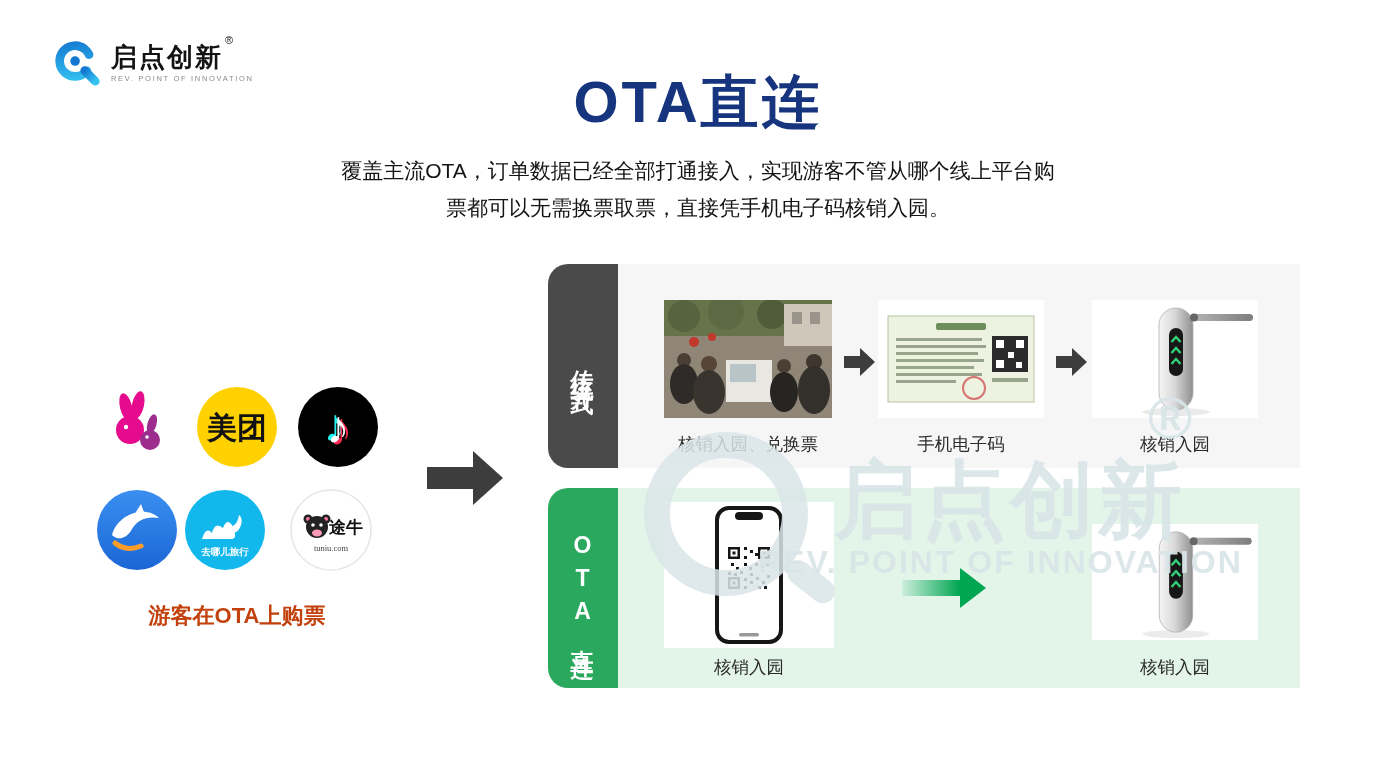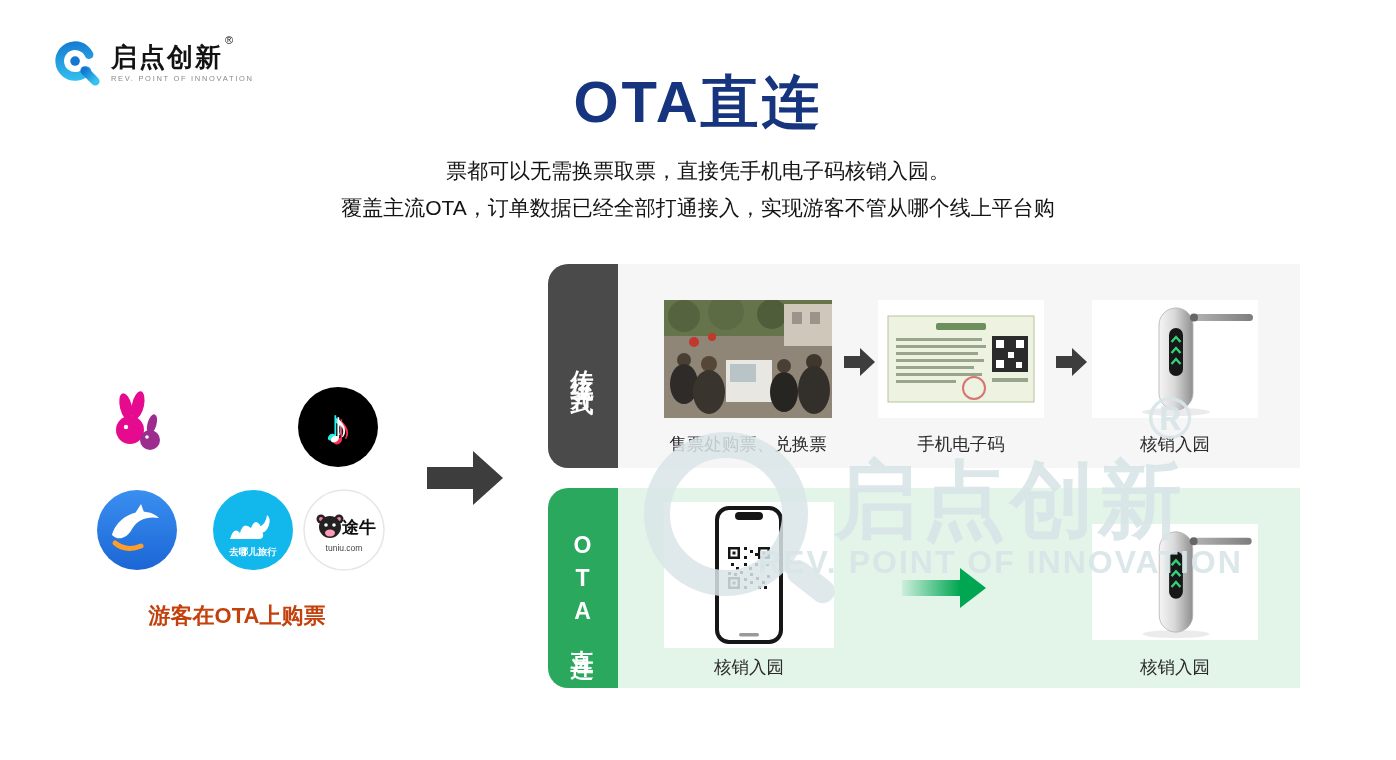--- a/index.html
+++ b/index.html
@@ -91,36 +91,42 @@
     <div class="logo-txt">
       <div>
         <span class="logo-name">启点创新</span><span class="logo-reg">®</span>
       </div>
       <div class="logo-tagline">REV. POINT OF INNOVATION</div>
     </div>
   </div>
 
   <div class="page-title">OTA直连</div>
   <div class="subtitle">
+    <div>覆盖主流OTA，订单数据已经全部打通接入，实现游客不管从哪个线上平台购</div>
     <div>票都可以无需换票取票，直接凭手机电子码核销入园。</div>
-    <div>覆盖主流OTA，订单数据已经全部打通接入，实现游客不管从哪个线上平台购</div>
   </div>
 
   <div class="app" style="left:96px;top:386px;">
     <svg width="82" height="82" viewBox="0 0 82 82">
       <ellipse cx="30" cy="21" rx="6" ry="14" fill="#e60a8e" transform="rotate(-14 30 21)"></ellipse>
       <ellipse cx="42" cy="19" rx="6" ry="14" fill="#e60a8e" transform="rotate(12 42 19)"></ellipse>
       <circle cx="34" cy="44" r="14" fill="#e60a8e"></circle>
       <circle cx="30" cy="41" r="2.2" fill="#fff"></circle>
       <ellipse cx="56" cy="38" rx="4.5" ry="10" fill="#9c2d8f" transform="rotate(16 56 38)"></ellipse>
       <circle cx="54" cy="54" r="10" fill="#9c2d8f"></circle>
       <circle cx="51" cy="51" r="1.8" fill="#fff"></circle>
     </svg>
   </div>
 
+  <div class="app" style="left:196px;top:386px;">
+    <svg width="82" height="82" viewBox="0 0 82 82">
+      <circle cx="41" cy="41" r="40" fill="#FFD100"></circle>
+      <text x="41" y="52" text-anchor="middle" font-size="30" font-weight="900" fill="#111">美团</text>
+    </svg>
+  </div>
 
   <div class="app" style="left:297px;top:386px;">
     <svg width="82" height="82" viewBox="0 0 82 82">
       <circle cx="41" cy="41" r="40" fill="#000"></circle>
       <text x="38" y="55" text-anchor="middle" font-size="46" fill="#25F4EE">♪</text>
       <text x="44" y="59" text-anchor="middle" font-size="46" fill="#FE2C55">♪</text>
       <text x="41" y="57" text-anchor="middle" font-size="46" fill="#fff">♪</text>
     </svg>
   </div>
 
@@ -132,30 +138,30 @@
             <stop offset="1" stop-color="#1b66d6"></stop>
         </linearGradient>
       </defs>
       <circle cx="41" cy="41" r="40" fill="url(#ctg)"></circle>
       <path d="M16 46 C22 24 50 16 63 29 C52 27 42 30 36 40 C32 48 23 53 16 46 Z" fill="#fff"></path>
       <path d="M38 26 l7 -11 l4 11 z" fill="#fff"></path>
       <path d="M19 54 q11 9 26 3" stroke="#ff9d2b" stroke-width="5" fill="none" stroke-linecap="round"></path>
     </svg>
   </div>
 
-  <div class="app" style="left:212px;top:489px;">
+  <div class="app" style="left:184px;top:489px;">
     <svg width="82" height="82" viewBox="0 0 82 82">
       <circle cx="41" cy="41" r="40" fill="#12B7EC"></circle>
       <path d="M18 50 q4 -13 10 -6 q3 -12 11 -5 q4 -10 9 -3 l3 9 q1 5 -4 5 h-25 q-5 0 -4 0 z" fill="#fff"></path>
       <path d="M47 38 q7 -3 8 -12 q4 3 2 10 q-2 7 -8 8 z" fill="#fff"></path>
       <text x="41" y="66" text-anchor="middle" font-size="9.5" font-weight="700" fill="#fff">去哪儿旅行</text>
     </svg>
   </div>
 
-  <div class="app" style="left:303px;top:489px;">
+  <div class="app" style="left:290px;top:489px;font-family:Liberation Serif, serif;">
     <svg width="82" height="82" viewBox="0 0 82 82">
       <circle cx="41" cy="41" r="40" fill="#fff" stroke="#e6e6e6" stroke-width="1.5"></circle>
       <circle cx="18" cy="30" r="4.5" fill="#222"></circle>
         <circle cx="36" cy="30" r="4.5" fill="#222"></circle>
       <circle cx="18" cy="30" r="2" fill="#ff7aa8"></circle>
         <circle cx="36" cy="30" r="2" fill="#ff7aa8"></circle>
       <circle cx="27" cy="38" r="11" fill="#222"></circle>
       <circle cx="23" cy="36" r="1.8" fill="#fff"></circle>
         <circle cx="31" cy="36" r="1.8" fill="#fff"></circle>
       <ellipse cx="27" cy="44" rx="5" ry="3.4" fill="#ff9ab8"></ellipse>
@@ -257,21 +263,21 @@
       <g stroke="#35d07a" stroke-width="2.4" fill="none">
         <path d="M79.5 42 l4.5 -5 l4.5 5"></path>
         <path d="M79.5 53 l4.5 -5 l4.5 5"></path>
         <path d="M79.5 64 l4.5 -5 l4.5 5"></path>
       </g>
       <rect x="99" y="14" width="62" height="7" rx="3.5" fill="url(#ag1)"></rect>
       <circle cx="102" cy="17.5" r="4" fill="#666"></circle>
     </svg>
   </div>
 
-  <div class="caption" style="left:655px;top:432px;width:186px;">售票处购票、兑换票</div>
+  <div class="caption" style="left:655px;top:432px;width:186px;">核销入园、兑换票</div>
   <div class="caption" style="left:878px;top:432px;width:166px;">手机电子码</div>
   <div class="caption" style="left:1092px;top:432px;width:166px;">核销入园</div>
 
   <div class="tab tab-ota">
     <span class="tab-text">OTA直连</span>
   </div>
   <div class="abs panel-ota"></div>
 
   <div class="phone-wrap">
     <svg width="70" height="140" viewBox="0 0 70 140">

